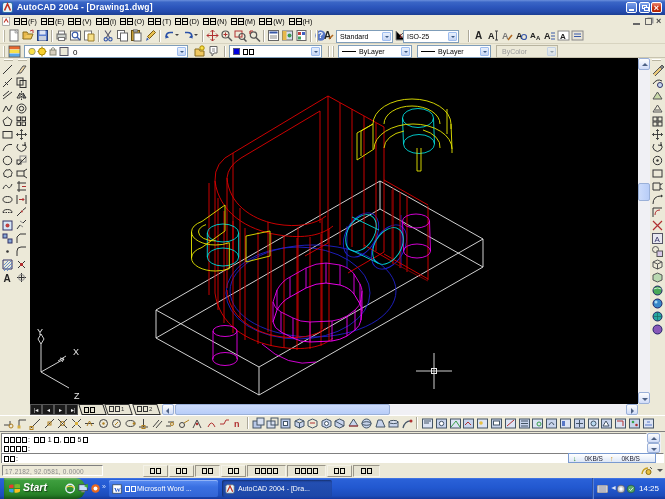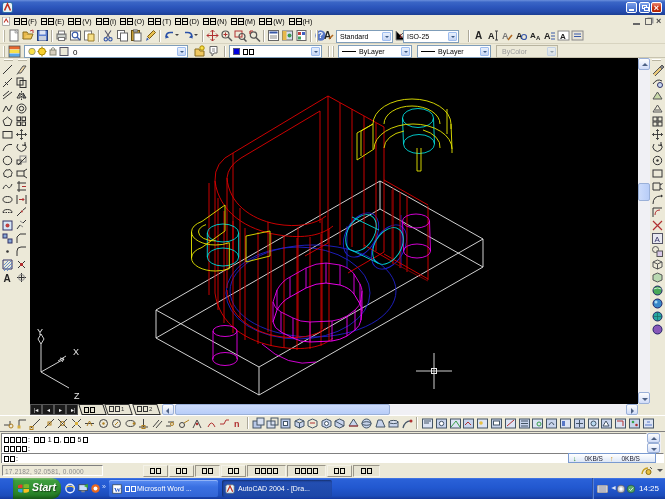--- a/index.html
+++ b/index.html
@@ -16,20 +16,21 @@
 .tbtn.dn{border-color:#9a968a #f4f2e8 #f4f2e8 #9a968a;background:#e6e3d2}
 svg{display:block}
 </style></head><body>
 <div class="abs" style="left:0;top:0;width:665px;height:15px;
 background:linear-gradient(180deg,#6a8fdc 0%,#3a66c6 14%,#2d57bd 45%,#234aab 80%,#1b3d92 100%)">
 <svg class="abs" style="left:2px;top:2px" width="11" height="11" viewBox="0 0 11 11">
 <rect x="0" y="0" width="11" height="11" rx="2" fill="#2f6ea8"></rect>
       <rect x="1" y="1" width="9" height="9" rx="1.5" fill="#e8f4f8"></rect>
 <path d="M2.5 8.5 L5.5 2 L8.5 8.5" stroke="#c03020" stroke-width="1.6" fill="none"></path>
     </svg>
+<span class="abs" style="left:17px;top:2px;font-size:8.5px;font-weight:bold;color:#fff;letter-spacing:0.2px">AutoCAD 2004 - [Drawing1.dwg]</span>
 <div class="abs" style="left:626px;top:2px;width:11px;height:11px;border-radius:2px;background:linear-gradient(180deg,#7ba0ea,#3a66c6);border:1px solid #fff">
       <div class="abs" style="left:2px;top:6px;width:5px;height:2px;background:#fff"></div>
     </div>
 <div class="abs" style="left:639px;top:2px;width:11px;height:11px;border-radius:2px;background:linear-gradient(180deg,#7ba0ea,#3a66c6);border:1px solid #fff">
       <div class="abs" style="left:2px;top:2px;width:5px;height:4px;border:1px solid #fff"></div>
       <div class="abs" style="left:4px;top:4px;width:5px;height:4px;border:1px solid #fff;background:#4a76d6"></div>
     </div>
 <div class="abs" style="left:651px;top:2px;width:11px;height:11px;border-radius:2px;background:linear-gradient(180deg,#ec8a75,#ce3817 45%,#b02000);border:1px solid #fff;color:#fff;font-size:9px;font-weight:bold;text-align:center;line-height:10px">×</div>
 </div>
 <div class="abs" style="left:0;top:15px;width:665px;height:13px;background:#ece9d8;font-size:7.5px;color:#000">
@@ -829,21 +830,21 @@
       <i class="h sm"></i>
     </div>
     <svg class="abs" style="left:640px;top:2px" width="13" height="12" viewBox="0 0 13 12">
       <path d="M2 9 A6 6 0 0 1 8 3" fill="none" stroke="#c8a020" stroke-width="1.5"></path>
       <circle cx="8.5" cy="7" r="2.5" fill="#e8c040" stroke="#907010"></circle>
       <path d="M10 2 L12 4" stroke="#555"></path>
     </svg>
     <div class="abs" style="left:657px;top:6px;border:3px solid transparent;border-top-color:#555"></div>
   </div>
 <div class="abs" style="left:0;top:478px;width:665px;height:21px;background:linear-gradient(180deg,#4a7ce8 0%,#2a61d8 7%,#2258d0 45%,#1c4cba 85%,#15379a 100%)">
-<div class="abs" style="left:13px;top:0;width:48px;height:21px;border-radius:0 9px 9px 0;background:linear-gradient(180deg,#7ebe71 0%,#3e9e3e 12%,#2f8f2f 55%,#1f7220 100%);box-shadow:inset 0 -2px 3px rgba(0,0,0,0.25)">
+<div class="abs" style="left:4px;top:0;width:81px;height:21px;border-radius:0 9px 9px 0;background:linear-gradient(180deg,#7ebe71 0%,#3e9e3e 12%,#2f8f2f 55%,#1f7220 100%);box-shadow:inset 0 -2px 3px rgba(0,0,0,0.25)">
 <svg class="abs" style="left:4px;top:4px" width="13" height="13" viewBox="0 0 13 13">
 <path d="M1 3.5 Q3.2 2 5.5 2.8 L5.5 6 L1 6 Z" fill="#e83c2c"></path>
         <path d="M6.5 2.6 Q9.5 1.5 12 2.6 L12 6 L6.5 6 Z" fill="#7db72a"></path>
 <path d="M1 7 L5.5 7 L5.5 10.2 Q3 11 1 9.5 Z" fill="#33a0e8"></path>
         <path d="M6.5 7 L12 7 L12 9.5 Q9 11.5 6.5 10.4 Z" fill="#f8c020"></path>
       </svg>
 <span class="abs" style="left:19px;top:3px;font-size:10.5px;font-weight:bold;font-style:italic;color:#fff;text-shadow:1px 1px 1px rgba(0,0,0,0.5)">Start</span>
     </div>
 <svg class="abs" style="left:65px;top:5px" width="11" height="11" viewBox="0 0 13 13">
       <circle cx="6" cy="6.5" r="5" fill="none" stroke="#e8f0ff" stroke-width="1.6"></circle>

